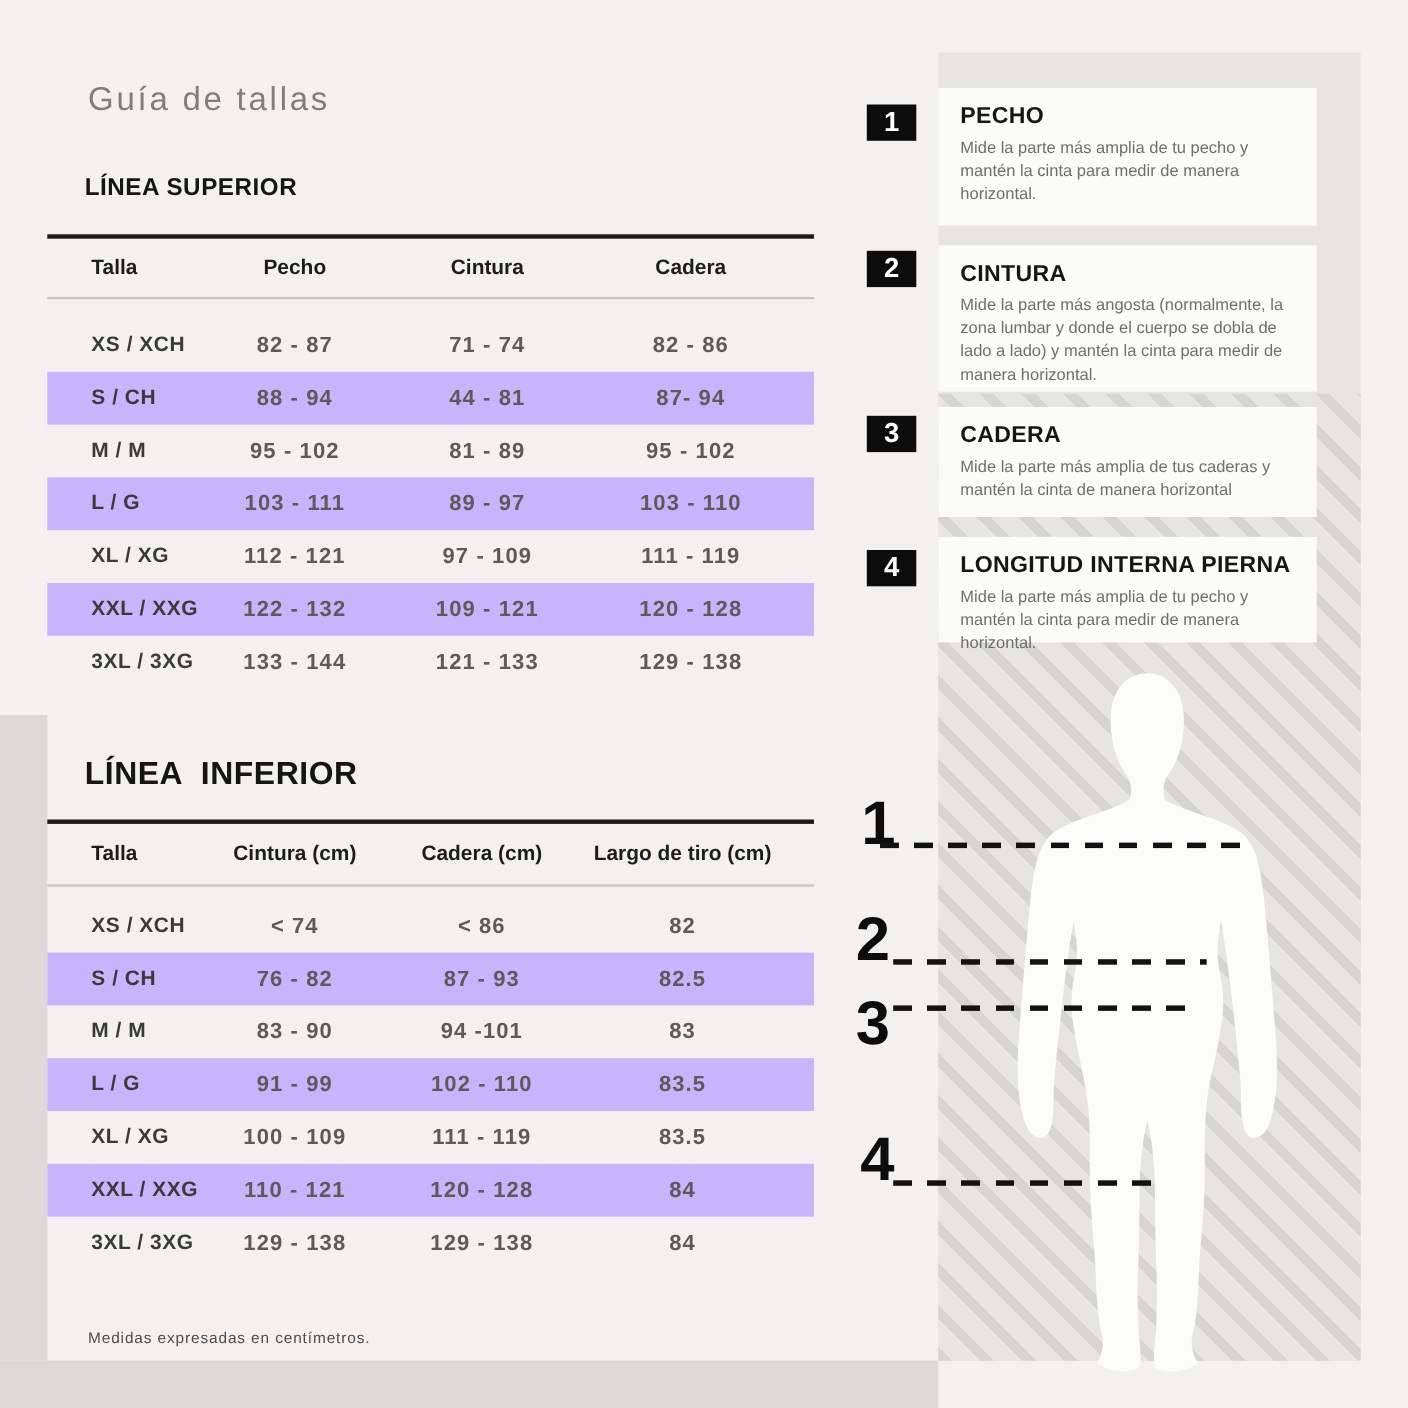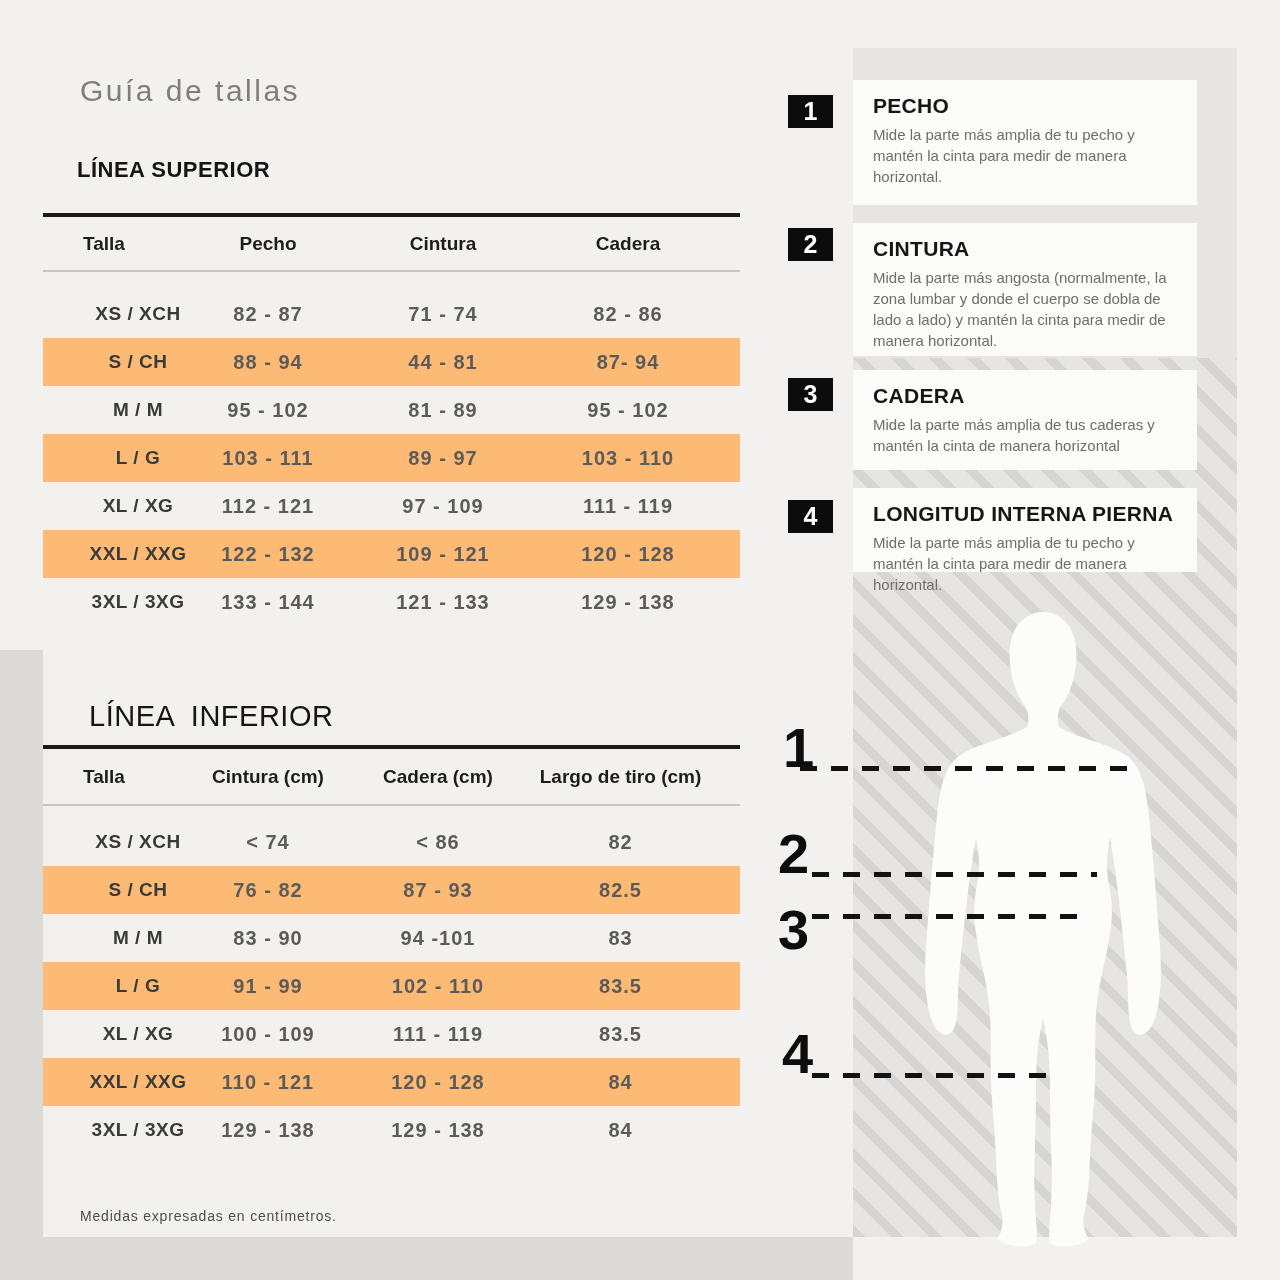--- a/index.html
+++ b/index.html
@@ -6,55 +6,55 @@
   .page{
     position:relative;width:1280px;height:1280px;overflow:hidden;
     background:#f2f1ef;
     font-family:"Liberation Sans","DejaVu Sans",sans-serif;
     color:#1c1c1c;
   }
   
   .eyebrow{position:absolute;left:80px;top:74px;font-size:30px;font-weight:500;color:#7f7e7c;letter-spacing:2.5px;}
   .big-title{position:absolute;left:76px;top:102px;font-size:47px;font-weight:800;color:#151514;letter-spacing:1px;margin:0;}
   .sub-title{position:absolute;left:77px;top:157px;font-size:22px;font-weight:800;color:#151514;letter-spacing:.5px;margin:0;}
-  .sec2-title{position:absolute;left:77px;top:688px;font-size:29px;font-weight:400;color:#151514;letter-spacing:.5px;margin:12px;white-space:pre;}
+  .sec2-title{position:absolute;left:77px;top:688px;font-size:29px;font-weight:700;color:#151514;letter-spacing:.5px;margin:0;white-space:pre;}
 
   
   .tbl{position:absolute;left:43px;width:697px;}
   .t1{top:213px;} .t2{top:745px;}
   .rule-heavy{height:4px;background:#1a1a19;}
   .rule-thin{height:2px;background:#c6c5c3;}
   .thead{display:grid;align-items:center;}
   .t1 .thead{height:53px;grid-template-columns:150px 150px 200px 170px;}
   .t2 .thead{height:55px;grid-template-columns:150px 150px 190px 175px;}
   .th{font-size:19px;font-weight:700;color:#1d1d1c;text-align:center;}
   .th:first-child{text-align:left;padding-left:40px;}
   .tbody{margin-top:18px;}
   .t2 .tbody{margin-top:12px;}
   .trow{display:grid;height:48px;align-items:center;}
   .t1 .trow{grid-template-columns:150px 150px 200px 170px;}
   .t2 .trow{grid-template-columns:150px 150px 190px 175px;}
-  .tbody .trow:nth-child(2n){background:#fdba74;}
+  .tbody .trow:nth-child(2n){background:#c4b5fd;}
   .cell{font-size:20px;font-weight:700;color:#5c5b5a;text-align:center;letter-spacing:1px;}
-  .cell.size{font-size:19px;color:#3a3a39;text-align:center;padding-left:40px;letter-spacing:.5px;}
+  .cell.size{font-size:19px;color:#3a3a39;text-align:left;padding-left:40px;letter-spacing:.5px;}
   .footnote{position:absolute;left:80px;top:1208px;font-size:14px;color:#4d4d4c;letter-spacing:.8px;}
 
   
   .left-bar{position:absolute;left:0;top:650px;width:43px;height:587px;background:#dbdad8;}
   .bottom-bar{position:absolute;left:0;top:1237px;width:853px;height:43px;background:#dbdad8;}
 
   
   .right-panel{position:absolute;left:853px;top:48px;width:384px;height:1189px;background:#e6e5e3;}
   .hatch{position:absolute;left:853px;top:358px;width:384px;height:879px;
     background:repeating-linear-gradient(45deg,#d6d5d3 0 9px,#e6e5e3 9px 27px);}
   .card{position:absolute;left:853px;width:344px;background:#fbfbfa;box-sizing:border-box;padding:14px 20px;z-index:2;}
   .card-1{top:80px;height:125px;}
   .card-2{top:223px;height:133px;}
   .card-3{top:370px;height:100px;}
-  .card-4{top:488px;height:84px;}
+  .card-4{top:488px;height:96px;}
   .card h3{margin:0 0 6px 0;font-size:21px;font-weight:800;color:#161615;letter-spacing:.3px;}
   .card p{margin:0;font-size:15px;line-height:21px;color:#6e6e6d;}
   .marker{position:absolute;left:788px;width:45px;height:33px;background:#0c0c0c;color:#fff;
     display:flex;align-items:center;justify-content:center;font-size:25px;font-weight:800;z-index:3;}
   .m1{top:95px;} .m2{top:228px;} .m3{top:378px;} .m4{top:500px;}
 
   
   .silhouette{position:absolute;left:878px;top:608px;z-index:2;}
   .fig-num{position:absolute;font-size:56px;font-weight:800;color:#0d0d0d;line-height:1;z-index:4;}
   .fn1{left:783px;top:720px;} .fn2{left:778px;top:826px;} .fn3{left:778px;top:902px;} .fn4{left:782px;top:1026px;}

